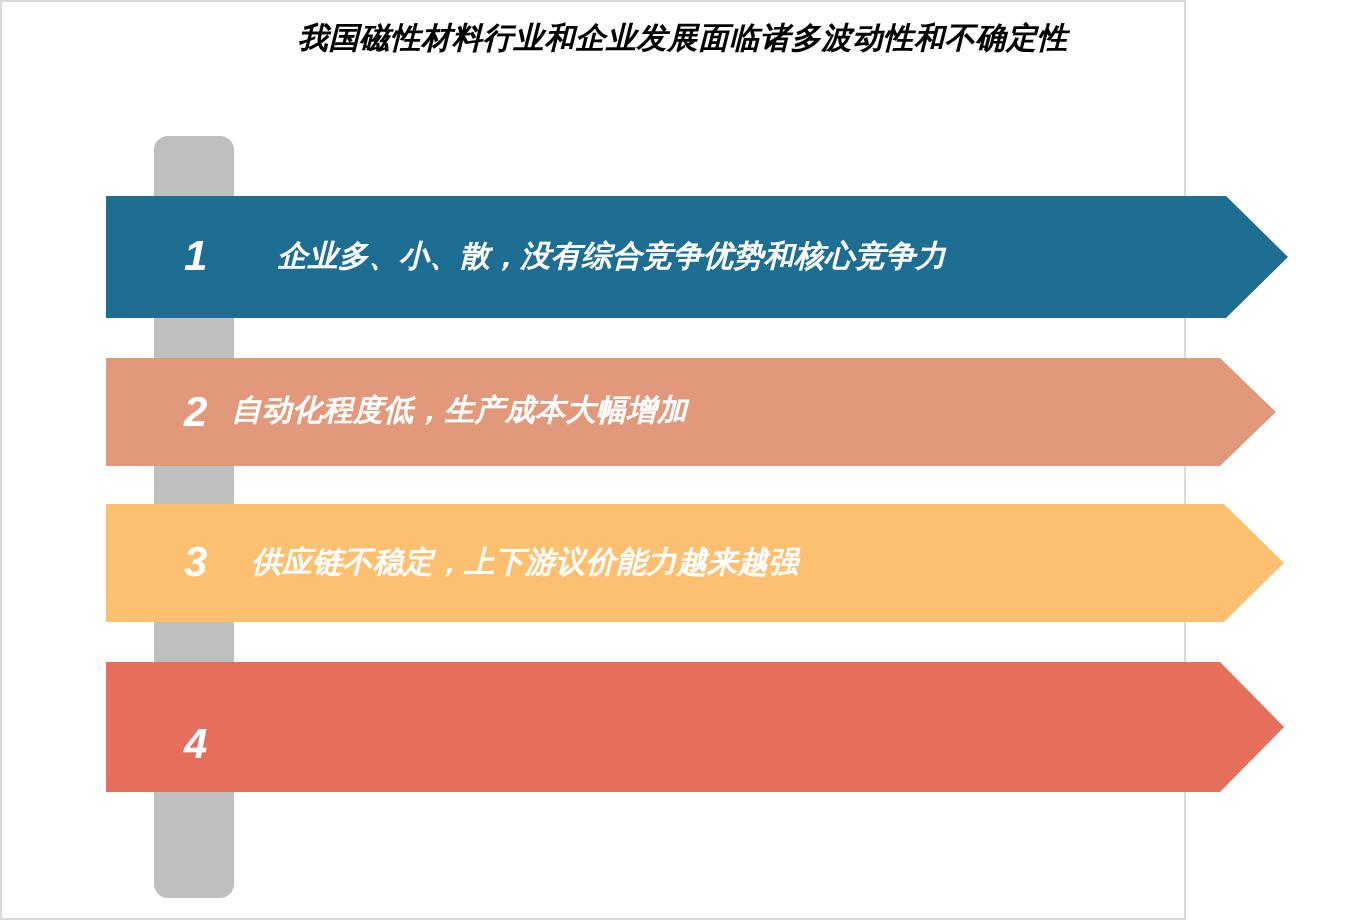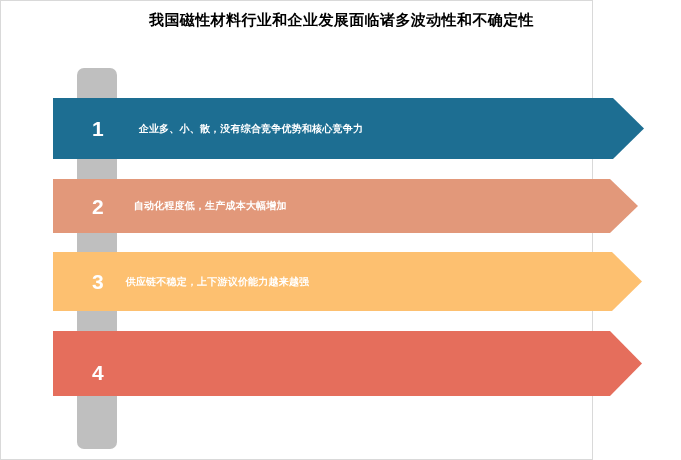--- a/index.html
+++ b/index.html
@@ -14,20 +14,21 @@
     overflow: hidden;
     position: relative;
   }
   #slide {
     position: relative;
     width: 593px;
     height: 460px;
     background: #ffffff;
     border: 1px solid #d9d9d9;
     box-sizing: border-box;
+    font-style: italic;
   }
   #title {
     position: absolute;
     left: 0;
     top: 9px;
     width: 681px;
     text-align: center;
     font-size: 15px;
     font-weight: bold;
     color: #000000;
@@ -62,37 +63,37 @@
     color: #ffffff;
     font-weight: bold;
     font-size: 21px;
     line-height: 1;
     text-align: center;
     z-index: 2;
   }
   .arrow-label {
     position: relative;
     color: #ffffff;
-    font-size: 10px;
+    font-size: 15px;
     font-weight: bold;
     line-height: 1.2;
     white-space: nowrap;
     z-index: 2;
     letter-spacing: 0.2px;
   }
 
   
   #arrow-1 { left: 52px; top: 97px; width: 591px; height: 61px; }
   #arrow-1 .arrow-num { left: 39px; }
   #arrow-1 .arrow-label { left: 74px; }
 
   
   #arrow-2 { left: 52px; top: 178px; width: 585px; height: 54px; }
   #arrow-2 .arrow-num { left: 39px; }
-  #arrow-2 .arrow-label { left: 69px; }
+  #arrow-2 .arrow-label { left: 51px; }
 
   
   #arrow-3 { left: 52px; top: 251px; width: 589px; height: 59px; }
   #arrow-3 .arrow-num { left: 39px; }
   #arrow-3 .arrow-label { left: 61px; text-align: right; }
 
   
   #arrow-4 { left: 52px; top: 330px; width: 589px; height: 65px; }
   #arrow-4 .arrow-num { left: 39px; top: 9px; }
   #arrow-4 .arrow-label { left: 76px; top: -6px; }

